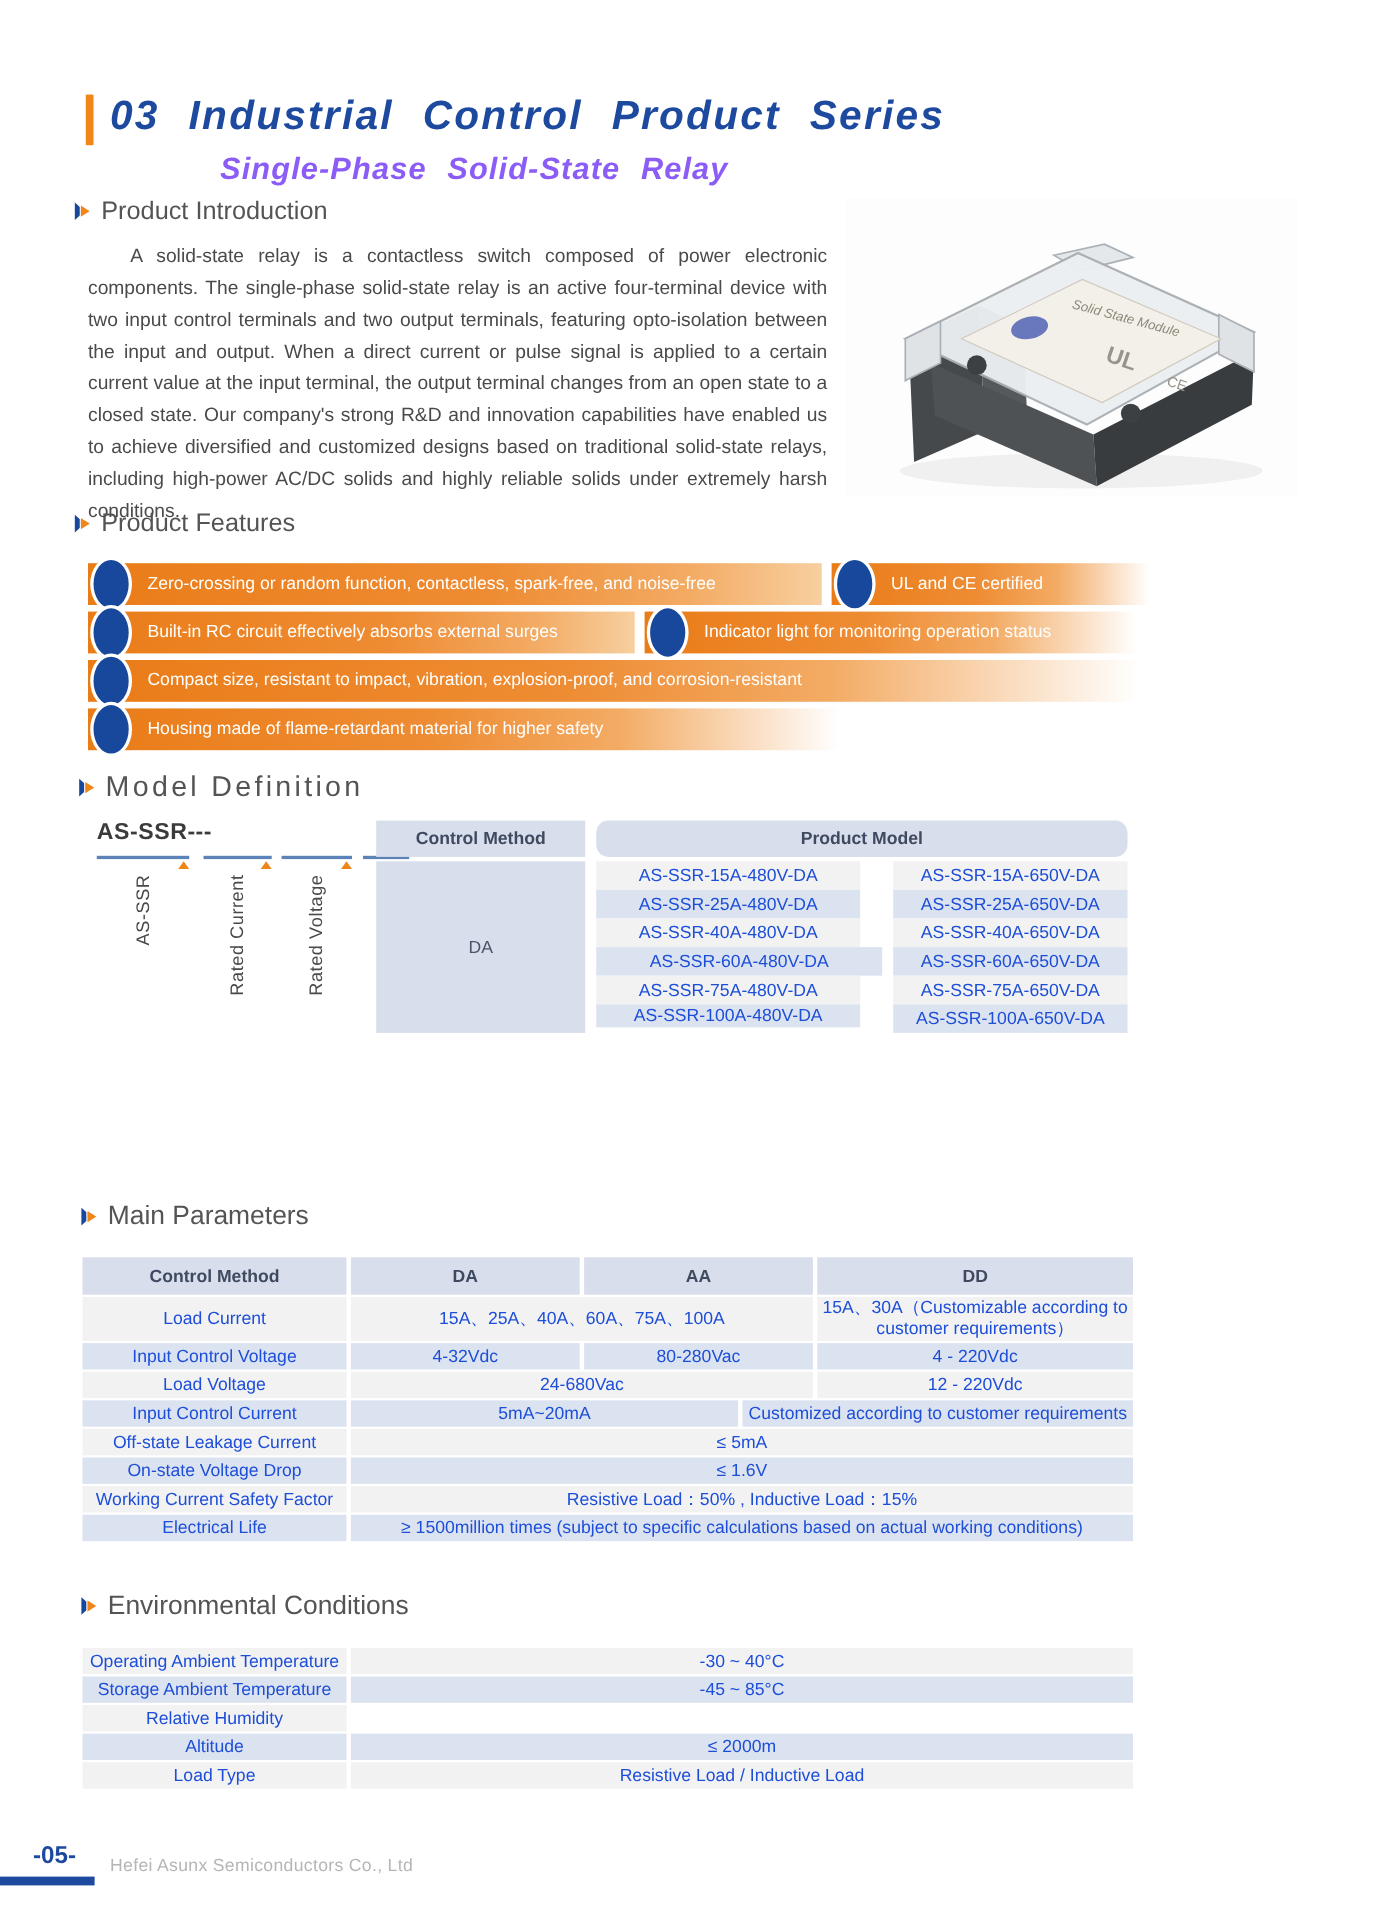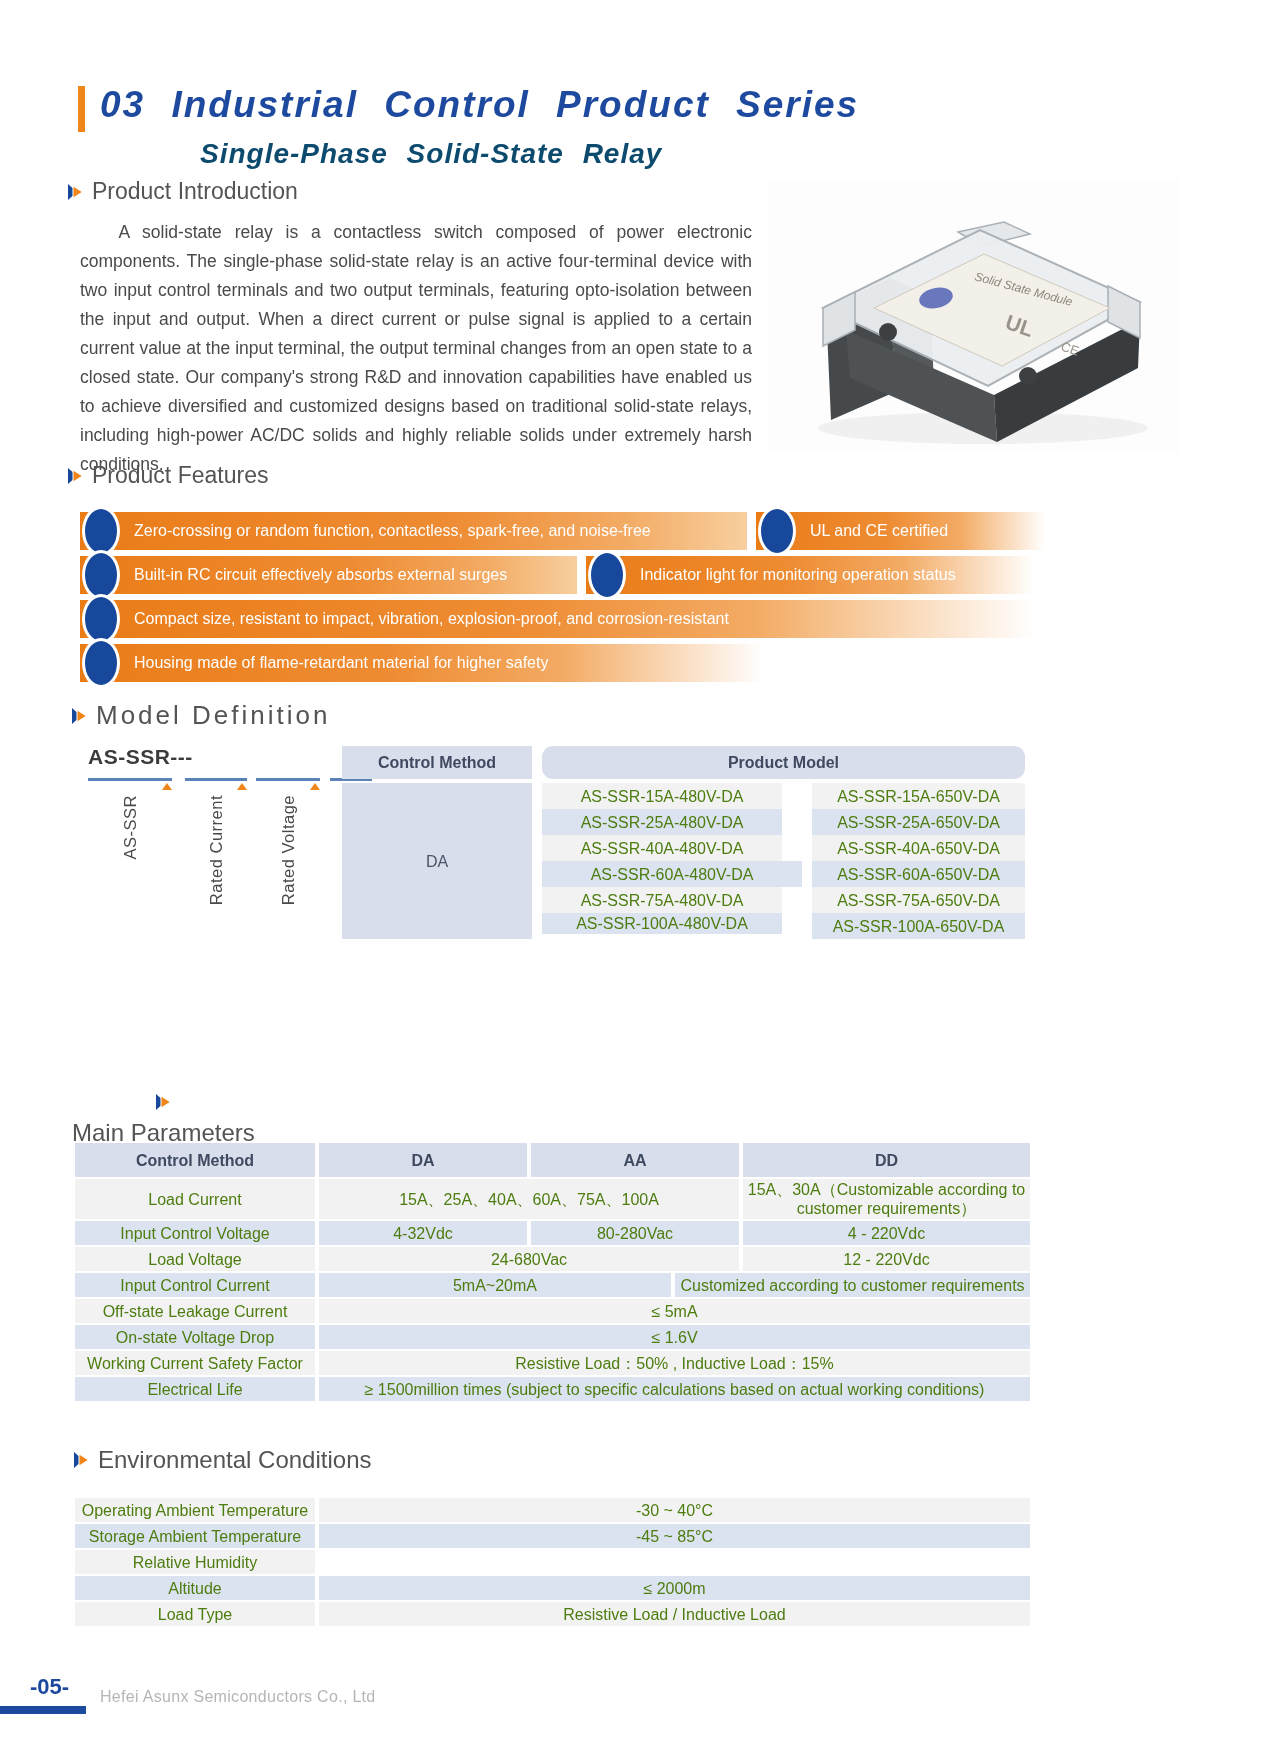--- a/index.html
+++ b/index.html
@@ -12,21 +12,21 @@
   .abs { position:absolute; }
 
   
   .title-bar { left:78px; top:86px; width:7px; height:46px; background:#f08519; }
   .series-title {
     left:100px; top:84px; font-size:37px; font-weight:bold; font-style:italic;
     color:#1d4a9e; letter-spacing:2px; word-spacing:14px; white-space:nowrap;
   }
   .subtitle {
     left:200px; top:138px; font-size:28px; font-weight:bold; font-style:italic;
-    color:#0c4a6e; letter-spacing:1px; word-spacing:10px; white-space:nowrap;
+    color:#8b5cf6; letter-spacing:1px; word-spacing:10px; white-space:nowrap;
   }
 
   
   .sec-head { display:flex; align-items:center; gap:7px; color:#545454; white-space:nowrap; }
   .sec-head .txt { font-size:23px; }
   .sec-head.big .txt { font-size:26px; letter-spacing:3px; }
   .hicon { flex:0 0 auto; }
 
   
   .intro-body {
@@ -55,21 +55,21 @@
   .code-prefix { position:absolute; left:13px; top:0; font-size:21px; font-weight:bold; color:#3b3b3b; letter-spacing:0.5px; }
   .ul { position:absolute; top:33px; height:3px; background:#5b83b8; }
   .mk { position:absolute; top:38px; width:0; height:0;
         border-left:5px solid transparent; border-right:5px solid transparent;
         border-bottom:7px solid #f08519; }
   .vtext { position:absolute; transform:rotate(-90deg) translateX(-100%); transform-origin:0 0;
            white-space:nowrap; font-size:16.5px; color:#4a4a4a; letter-spacing:0.5px; }
 
   
   .cell { display:flex; align-items:center; justify-content:center; text-align:center;
-          font-size:16px; color:#4d7c0f; line-height:19px; }
+          font-size:16px; color:#1d4ed8; line-height:19px; }
   .bg-head { background:#d8deeb; font-weight:bold; color:#3f4a61; }
   .bg-blue { background:#dce3f0; }
   .bg-gray { background:#f2f2f3; }
 
   
   .mtable { left:342px; top:746px; width:683px; height:195px; }
   .mtable .cell { position:absolute; }
 
   
   .ptable { left:75px; top:1143px; width:955px; }
@@ -209,21 +209,21 @@
   <div class="cell bg-blue" style="left:200px; top:167px; width:240px; height:21px;">AS-SSR-100A-480V-DA</div>
 
   <div class="cell bg-gray" style="left:470px; top:37px;  width:213px; height:26px;">AS-SSR-15A-650V-DA</div>
   <div class="cell bg-blue" style="left:470px; top:63px;  width:213px; height:26px;">AS-SSR-25A-650V-DA</div>
   <div class="cell bg-gray" style="left:470px; top:89px;  width:213px; height:26px;">AS-SSR-40A-650V-DA</div>
   <div class="cell bg-blue" style="left:470px; top:115px; width:213px; height:26px;">AS-SSR-60A-650V-DA</div>
   <div class="cell bg-gray" style="left:470px; top:141px; width:213px; height:26px;">AS-SSR-75A-650V-DA</div>
   <div class="cell bg-blue" style="left:470px; top:167px; width:213px; height:26px;">AS-SSR-100A-650V-DA</div>
 </div>
 
-<div class="abs sec-head" style="left:72px; top:1092px;flex-direction:column;">
+<div class="abs sec-head" style="left:72px; top:1092px;">
   <svg class="hicon" width="19" height="20" viewBox="0 0 19 20">
       <path d="M2 2 L11 10 L2 18 Z" fill="#17489c"></path>
       <path d="M7 4 L16.5 10 L7 16 Z" fill="#f08519" stroke="#ffffff" stroke-width="1"></path>
     </svg>
   <span class="txt" style="font-size:24px;">Main Parameters</span>
 </div>
 
 <div class="abs ptable">
   <div class="prow">
     <div class="cell bg-head w-label h34">Control Method</div>

